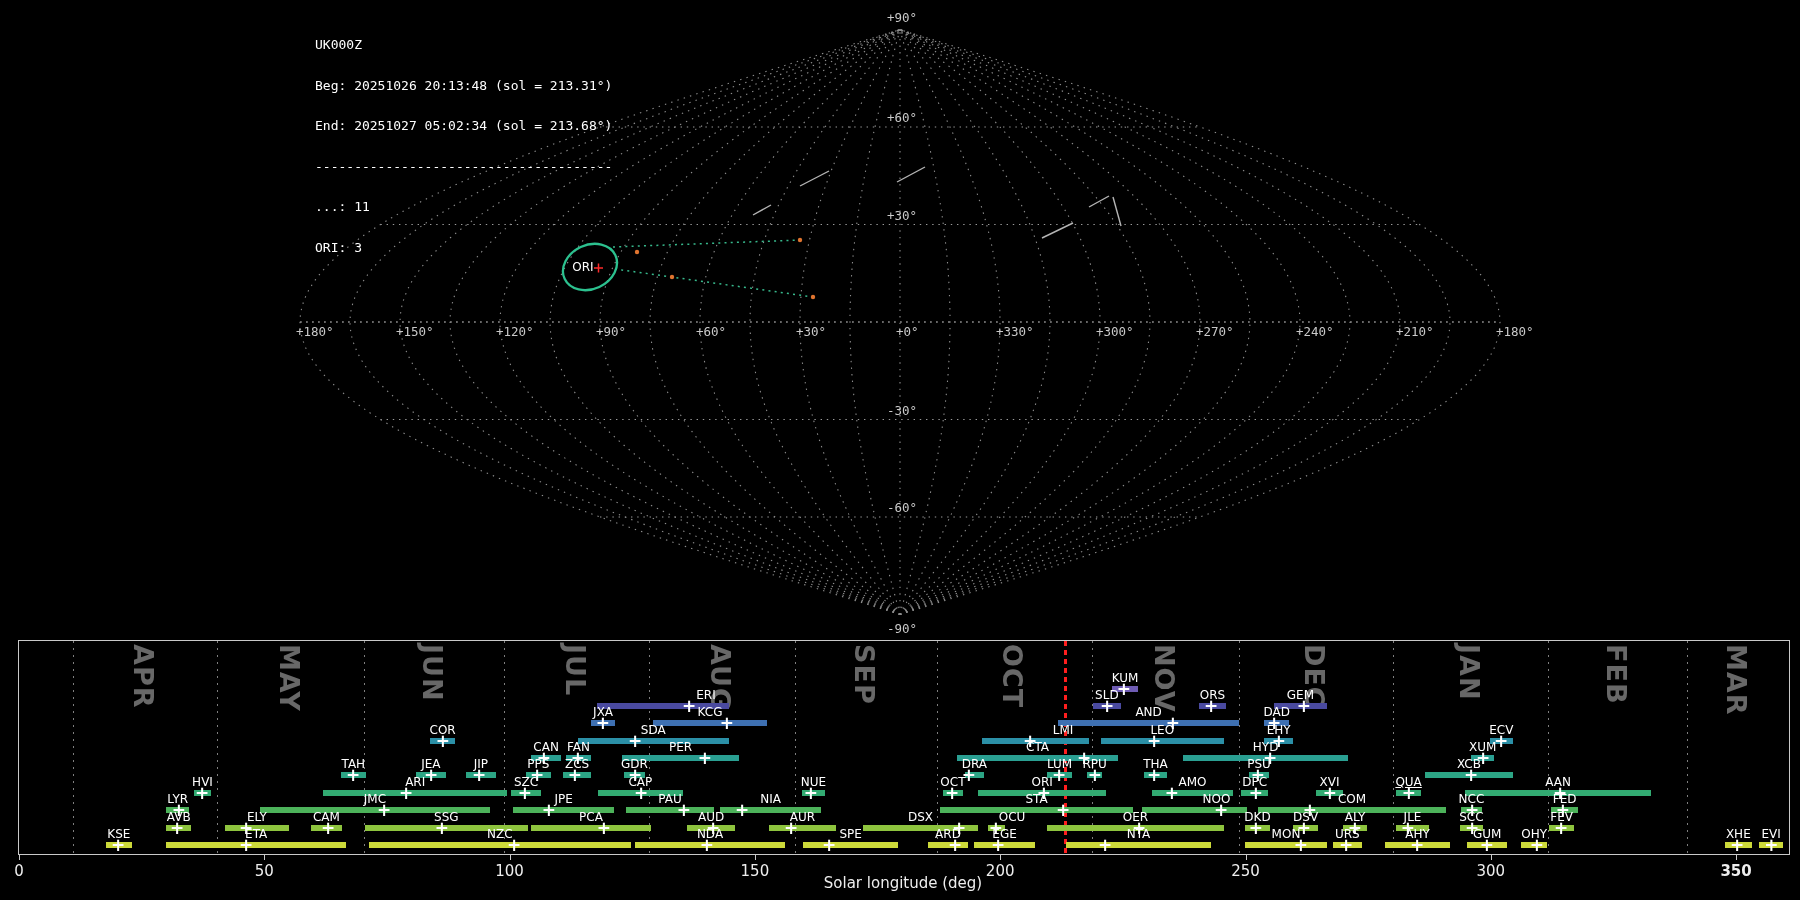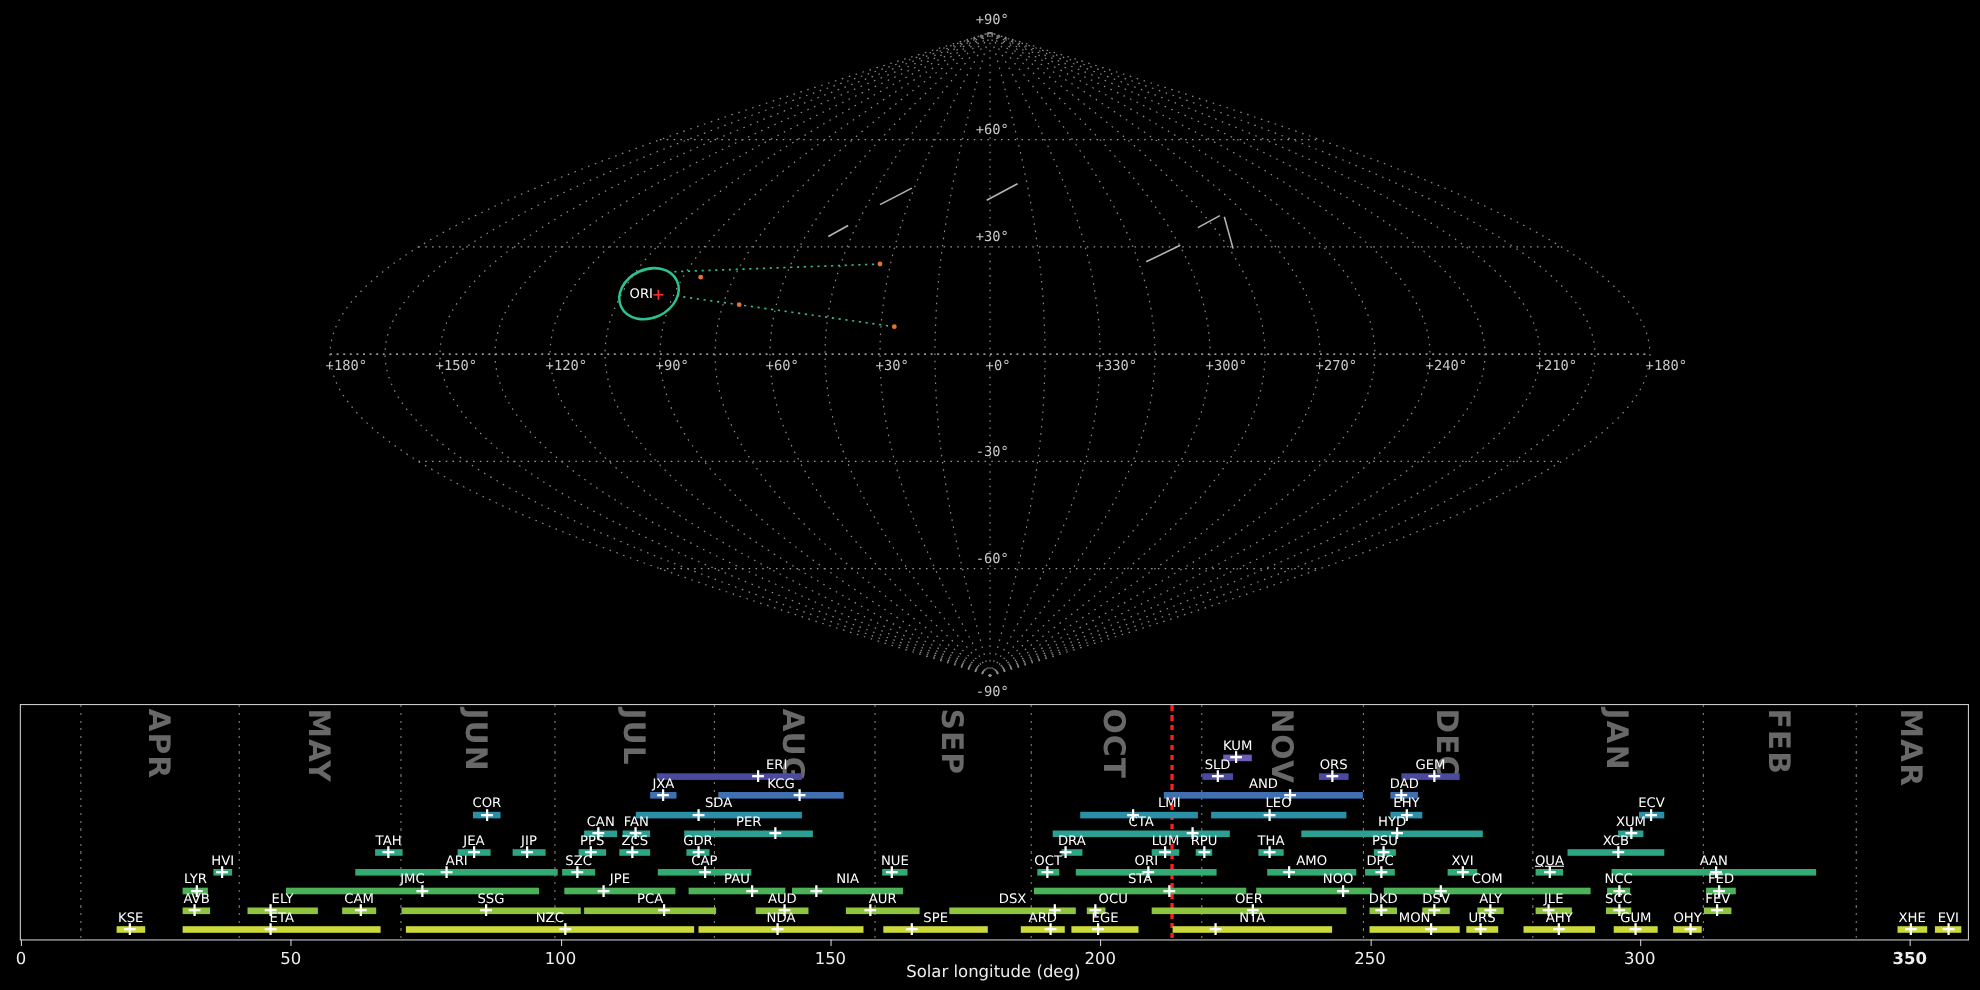--- a/index.html
+++ b/index.html
@@ -92,20 +92,28 @@
       <circle cx="800" cy="240" r="2.2" fill="#e0742f"></circle>
       <circle cx="672" cy="277" r="2.2" fill="#e0742f"></circle>
       <circle cx="813" cy="297" r="2.2" fill="#e0742f"></circle>
       <circle cx="637" cy="252" r="2.2" fill="#e0742f"></circle>
       <ellipse cx="590" cy="267" rx="28" ry="22" transform="rotate(-25 590 267)" fill="none" stroke="#2cc18f" stroke-width="2.3"></ellipse>
       <text x="583" y="271" fill="#fff" font-size="12" text-anchor="middle" font-family="DejaVu Sans, sans-serif">ORI</text>
       <line x1="594" y1="268" x2="603" y2="268" stroke="#ff2a2a" stroke-width="1.5"></line>
       <line x1="598.5" y1="263.5" x2="598.5" y2="272.5" stroke="#ff2a2a" stroke-width="1.5"></line>
     </svg>
 
+  <div class="hdr">
+    <div>UK000Z</div>
+    <div>Beg: 20251026 20:13:48 (sol = 213.31°)</div>
+    <div>End: 20251027 05:02:34 (sol = 213.68°)</div>
+    <div>--------------------------------------</div>
+    <div>...: 11</div>
+    <div>ORI: 3</div>
+  </div>
 
   <div id="chart">
       <div class="msep" style="left: 54px;"></div>
       <div class="mlabel" style="left: 140.1px;">APR</div>
       <div class="msep" style="left: 198.2px;"></div>
       <div class="mlabel" style="left: 285.5px;">MAY</div>
       <div class="msep" style="left: 344.9px;"></div>
       <div class="mlabel" style="left: 429px;">JUN</div>
       <div class="msep" style="left: 485.2px;"></div>
       <div class="mlabel" style="left: 571.6px;">JUL</div>

